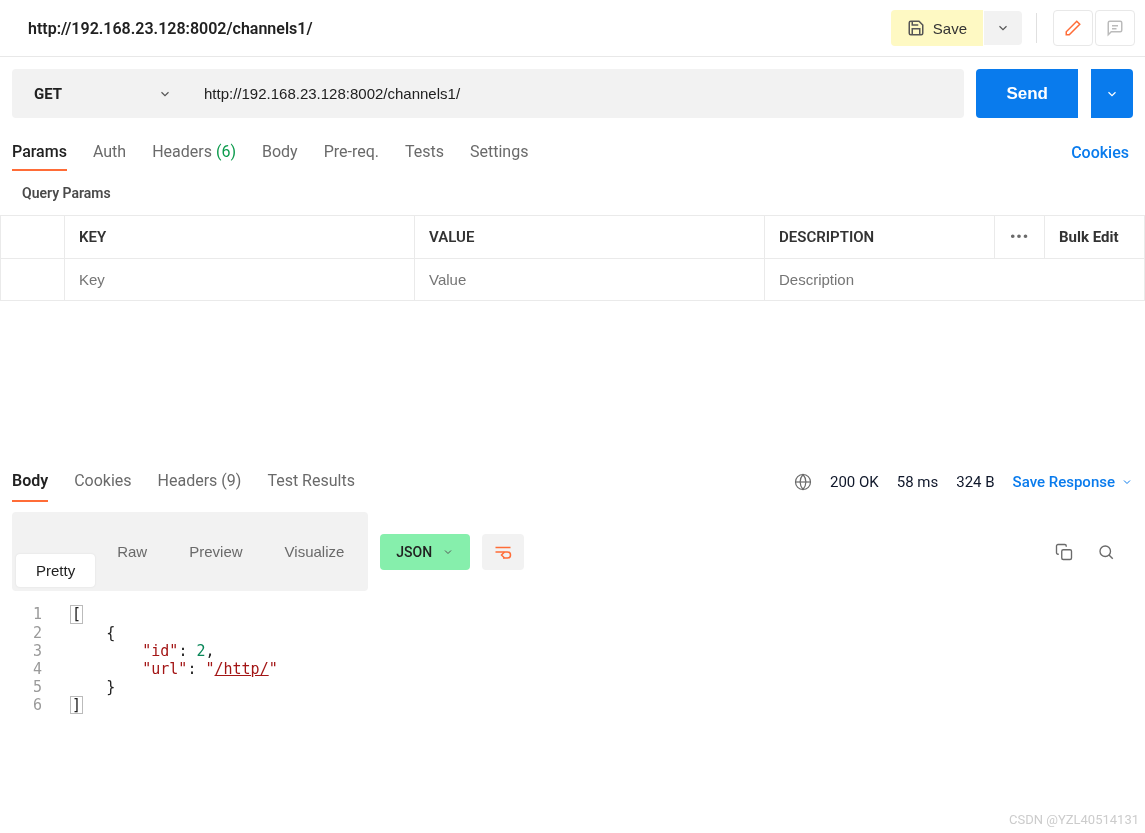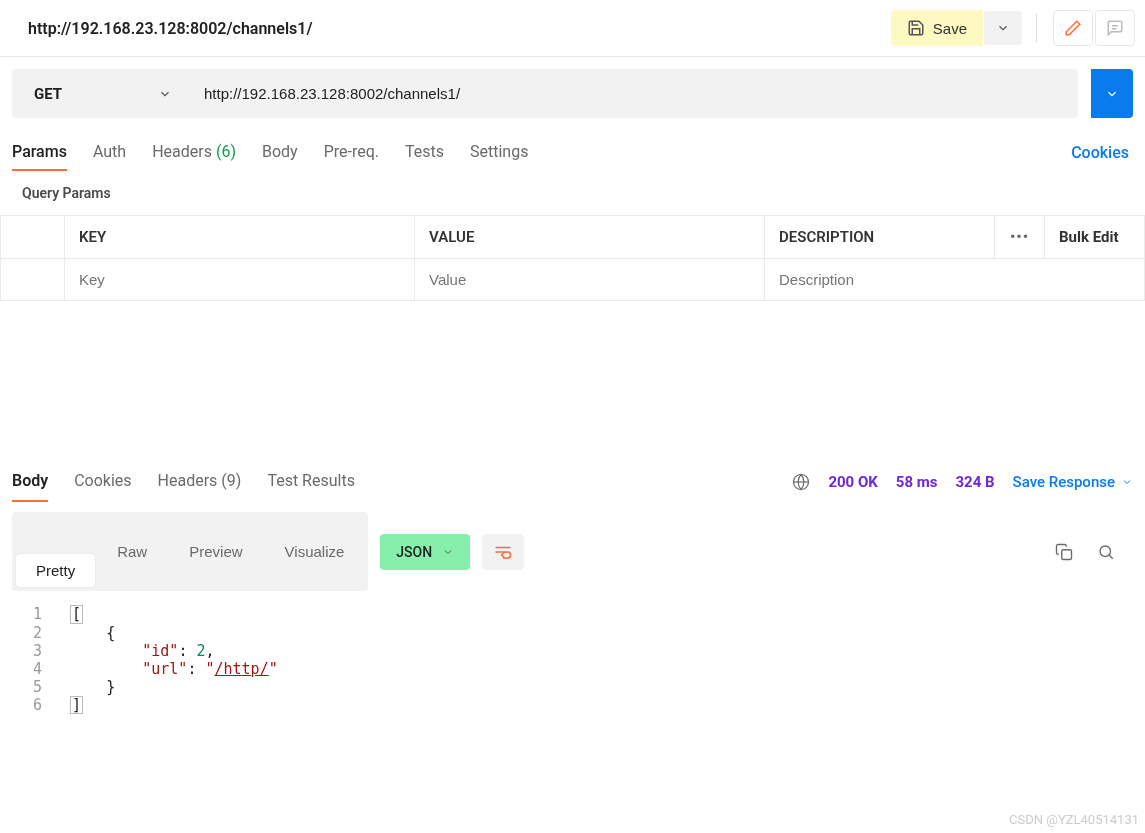--- a/index.html
+++ b/index.html
@@ -28,21 +28,21 @@
 .params-table .hdr { font-weight: 600; color: #333; font-size:15px; }
 .bulk-col { font-weight: 700 !important; font-size: 15px; }
 .more-dots { letter-spacing: 1px; font-weight:700; }
 .params-table input { border: 0; font-size: 15px; color: #999; width: 100%; background: transparent; }
 .gap { height: 160px; }
 .resp-tabs { display: flex; align-items: center; padding: 0 12px; gap: 26px; border-top:0px solid #eee; }
 .resp-tab { font-size: 16px; color: #6a6a6a; padding: 10px 0; cursor: pointer; border-bottom: 2px solid transparent; }
 .resp-tab.active { color: #212121; border-bottom-color: #ff6c37; font-weight:600; }
 .status-block { margin-left: auto; display: flex; align-items: center; gap: 18px; font-size: 15px; }
 .globe { color: #6a6a6a; }
-.ok { color: #6d28d9; font-weight: bold; }
+.ok { color: #0f172a; }
 .save-resp { color: #097bed; font-weight: 500; cursor: pointer; display:flex; align-items:center; gap:6px; }
 .body-toolbar { display: flex; align-items: center; padding: 10px 12px; gap: 0; }
 .view-group { display: flex; background: #f2f2f2; border-radius: 4px; padding: 4px; gap: 2px; }
 .view-btn { background: transparent; border: 0; padding: 8px 20px; font-size: 15px; color: #6a6a6a; cursor: pointer; border-radius: 4px; }
 .view-btn.active { background: #fff; color: #212121; font-weight: 500; box-shadow:0 0 2px rgba(0,0,0,0.1);margin-top:38px; }
 .json-sel { display: flex; align-items: center; gap: 10px; background: #86efac; padding: 10px 16px; border-radius: 4px; margin-left: 12px; font-weight: 500; }
 .wrap-btn { background: #f2f2f2; border: 0; padding: 10px 12px; border-radius: 4px; margin-left: 12px; cursor: pointer; }
 .tool-right { margin-left: auto; display: flex; gap: 24px; padding-right: 18px; }
 .code { font-family: Menlo, Consolas, monospace; font-size: 15px; padding: 4px 0 8px 0; }
 .code-line { display: flex; }
@@ -91,20 +91,21 @@
 </div>
 
 <div class="req-row">
   <div class="method-sel">
     <span>GET</span>
     <svg width="14" height="14" viewBox="0 0 24 24" fill="none" stroke="#555" stroke-width="2">
         <polyline points="6 9 12 15 18 9"></polyline>
       </svg>
   </div>
   <input class="url-input" value="http://192.168.23.128:8002/channels1/" style="">
+  <button class="send-btn">Send</button>
   <button class="send-chev">
     <svg width="14" height="14" viewBox="0 0 24 24" fill="none" stroke="#fff" stroke-width="2">
         <polyline points="6 9 12 15 18 9"></polyline>
       </svg>
   </button>
 </div>
 
 <div class="tabs">
   <div class="tab active">Params</div>
   <div class="tab">Auth</div>

